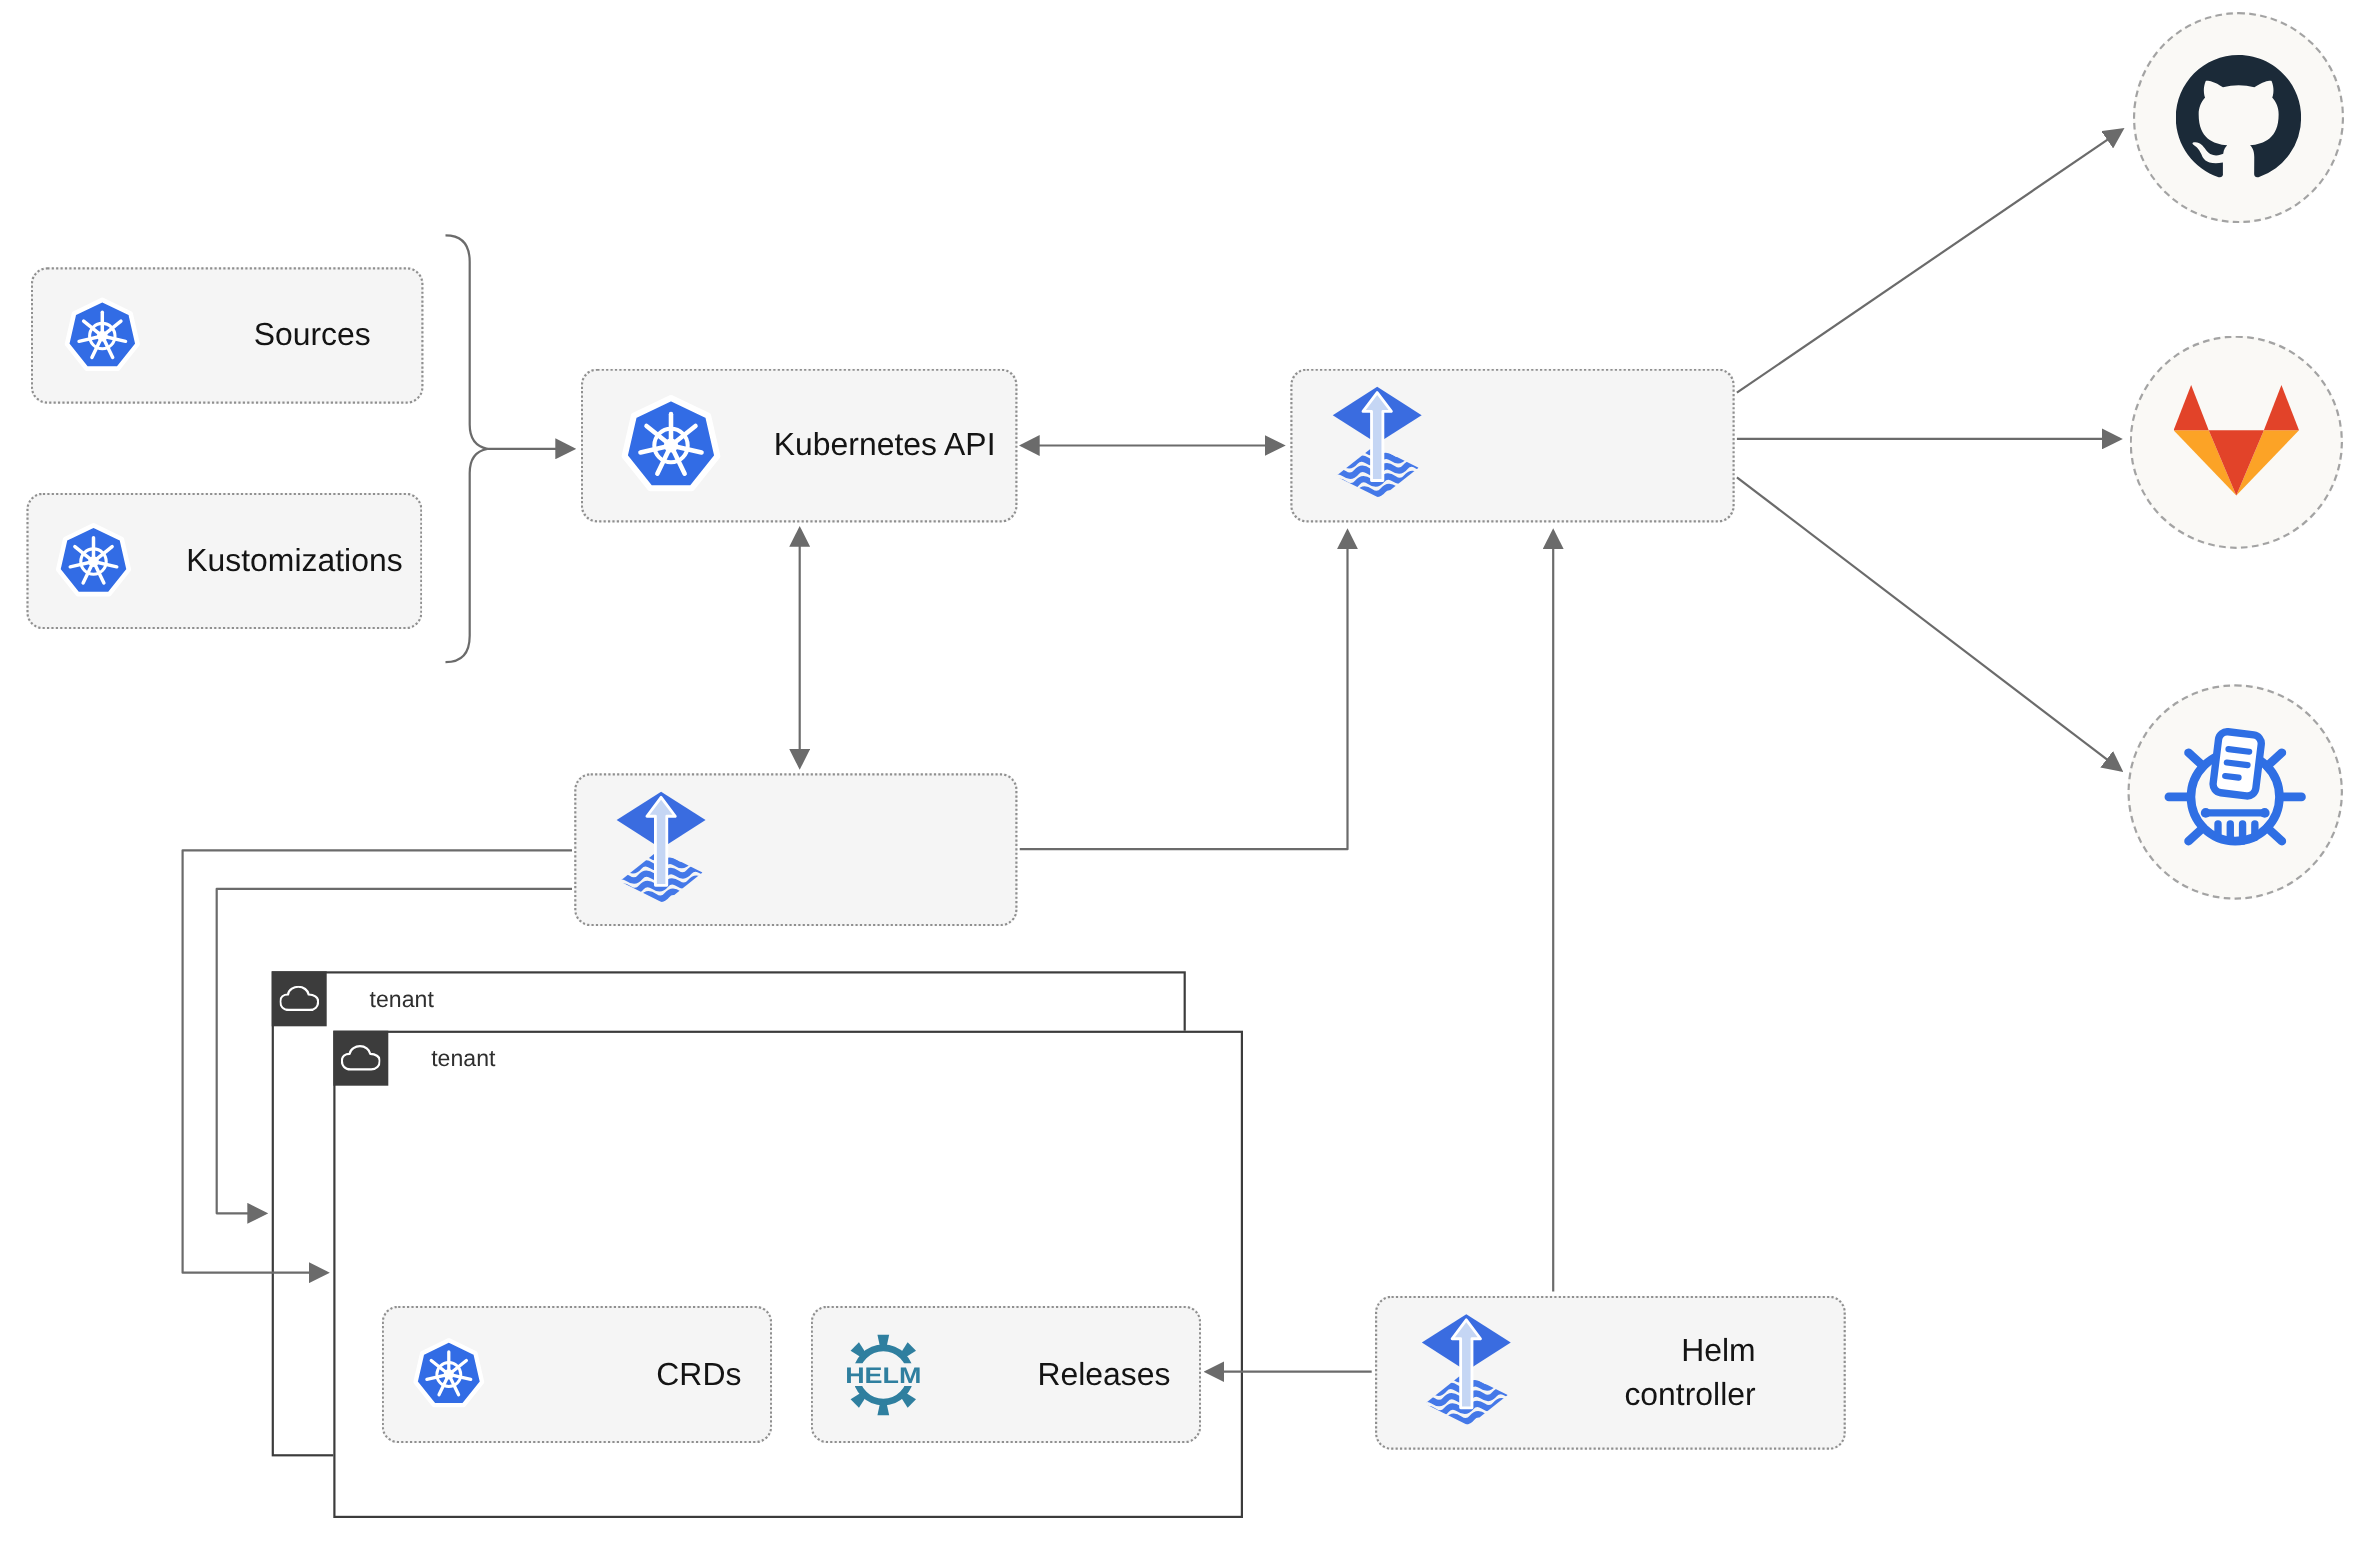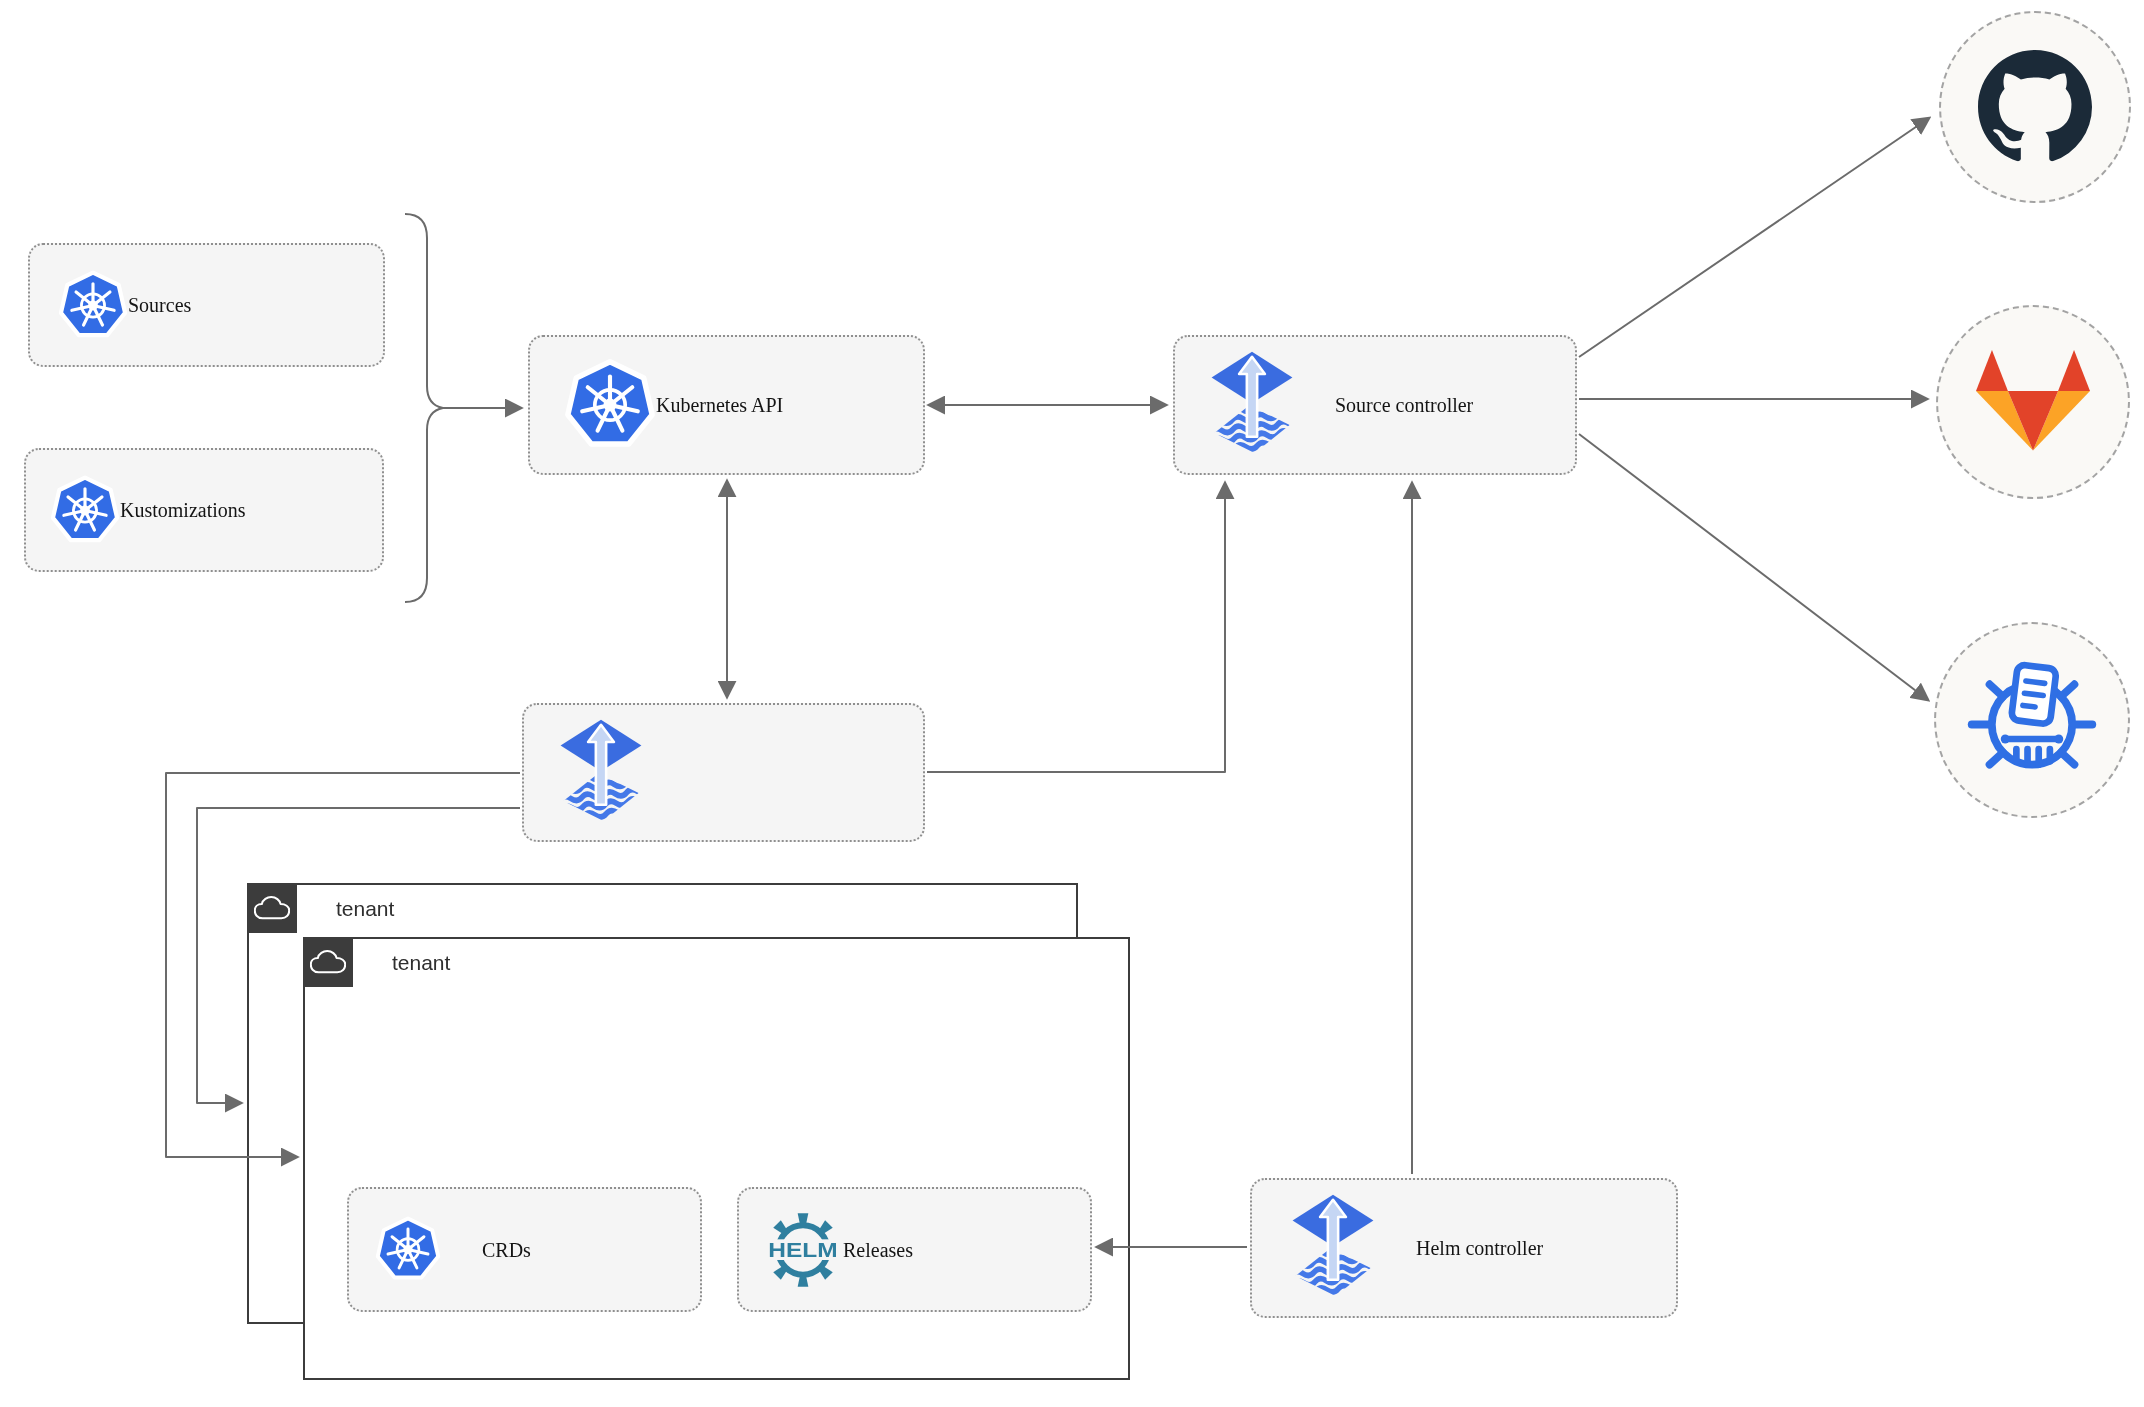--- a/index.html
+++ b/index.html
@@ -6,21 +6,21 @@
   .canvas{
     position:relative;width:2144px;height:1407px;overflow:hidden;
     font-family:"Liberation Sans","DejaVu Sans",sans-serif;
     background:#ffffff;color:#1a1a1a;
   }
   
   .nbox{
     position:absolute;background:#f5f5f5;border:2px dotted #8f8f8f;border-radius:15px;
     display:flex;align-items:center;box-sizing:border-box;
   }
-  .nbox .nlabel{flex:1;text-align:left;font-size:20px;line-height:40px;color:#141414;padding-right:26px;font-family:Liberation Serif, serif;}
+  .nbox .nlabel{flex:1;text-align:right;font-size:29px;line-height:40px;color:#141414;padding-right:26px;}
   .nbox .nicon{flex:0 0 auto;}
   
   .pcircle{
     position:absolute;border:2px dashed #a3a3a3;border-radius:50%;background:#faf9f6;
     display:flex;align-items:center;justify-content:center;box-sizing:border-box;
   }
   
   .tenant{
     position:absolute;background:#ffffff;border:2px solid #3c3c3c;box-sizing:border-box;
   }
@@ -186,21 +186,20 @@
     <svg class="nicon" width="92" height="96" style="margin-left:34px">
         <use href="#ic-k8s"></use>
       </svg>
     <span class="nlabel" style="padding-right:18px;">Kubernetes API</span>
   </div>
 
   <div class="nbox" style="left:1173px;top:335px;width:404px;height:140px;">
     <svg class="nicon" width="86" height="114" style="margin-left:34px">
         <use href="#ic-flux"></use>
       </svg>
-    <span class="nlabel" style="padding:0 60px 0 40px;">Source controller</span>
   </div>
 
   <div class="nbox" style="left:522px;top:703px;width:403px;height:139px;">
     <svg class="nicon" width="86" height="114" style="margin-left:34px">
         <use href="#ic-flux"></use>
       </svg>
   </div>
 
   <div class="nbox" style="left:1250px;top:1178px;width:428px;height:140px;">
     <svg class="nicon" width="86" height="114" style="margin-left:38px">

